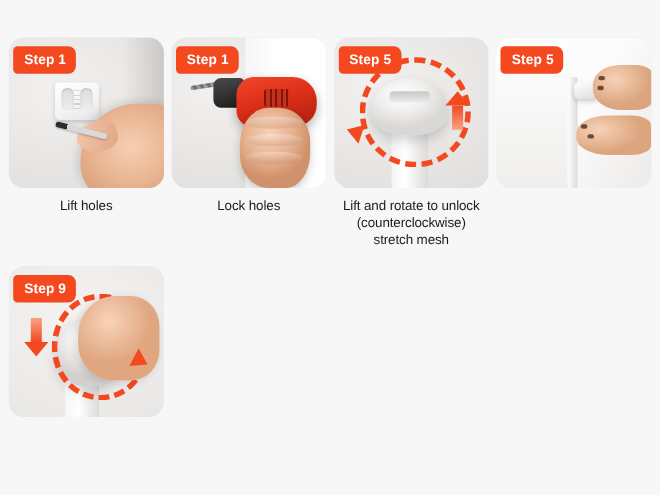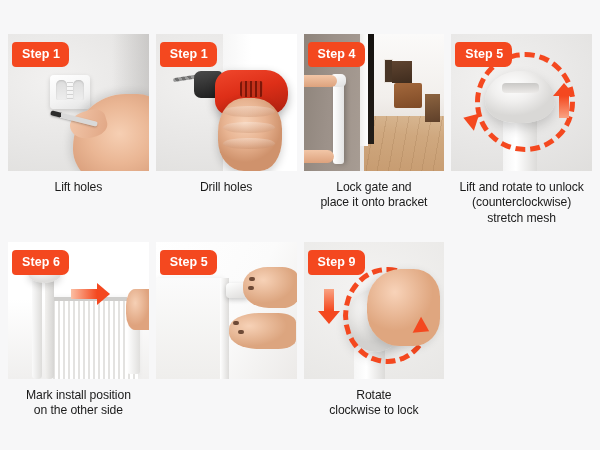--- a/index.html
+++ b/index.html
@@ -35,21 +35,21 @@
   }
   .cell {
     display: flex;
     flex-direction: column;
     align-items: center;
   }
   .photo {
     position: relative;
     width: 100%;
     height: 137px;
-    border-radius: 0;
+    border-radius: 14px;
     overflow: hidden;
     background: #e9e9e9;
     flex: none;
     text-align: right;
   }
   .badge {
     position: absolute;
     left: 4px;
     top: 8px;
     z-index: 40;
@@ -461,84 +461,44 @@
         <div class="layer drill-body"></div>
         <div class="layer drill-vent"></div>
         <div class="layer drill-grip"></div>
         <div class="layer hand2">
           <div class="knuckle" style="top:10%"></div>
           <div class="knuckle" style="top:32%"></div>
           <div class="knuckle" style="top:54%"></div>
         </div>
         <div class="badge">Step 1</div>
       </div>
-      <div class="caption">Drill holes</div>
+      <div class="caption">Lock holes</div>
     </div>
 
 
-    <div class="cell">
-      <div class="photo">
-        <div class="layer hall-backwall"></div>
-        <div class="layer hall-floor"></div>
-        <div class="layer hall-floorlines"></div>
-        <div class="layer hall-picture"></div>
-        <div class="layer hall-shelf"></div>
-        <div class="layer hall-sideboard"></div>
-        <div class="layer hall-stand"></div>
-        <div class="layer hall-dark"></div>
-        <div class="layer hall-doorjamb"></div>
-        <div class="layer hall-wall-left"></div>
-        <div class="layer gate-post"></div>
-        <div class="layer gate-cap"></div>
-        <div class="layer hand4-arm"></div>
-        <div class="layer hand4-low"></div>
-        <div class="badge">Step 4</div>
-      </div>
-      <div class="caption" style="white-space:pre-line">Lock gate and
-place it onto bracket</div>
-    </div>
 
     <div class="cell">
       <div class="photo">
         <div class="layer wall-plain"></div>
         <div class="layer tube"></div>
         <div class="layer knob"></div>
         <div class="layer knob-slot"></div>
         <div class="layer dash-circle s5"></div>
         <div class="curve-arrow" style="left:8%;top:56%;border-right:14px solid #f4481f;transform:rotate(18deg)"></div>
         <div class="arr-wrap" style="right:12%;top:36%">
           <div class="arr-head up"></div>
           <div class="arr-stem up"></div>
         </div>
         <div class="badge">Step 5</div>
       </div>
       <div class="caption" style="white-space:pre-line">Lift and rotate to unlock
 (counterclockwise)
 stretch mesh</div>
     </div>
 
-    <div class="cell">
-      <div class="photo">
-        <div class="layer" style="left:0;top:0;right:0;bottom:0;background:linear-gradient(180deg,#ffffff 0%,#ffffff 42%,#f0efee 100%)"></div>
-        <div class="layer mesh"></div>
-        <div class="layer mesh-top"></div>
-        <div class="layer post6"></div>
-        <div class="layer post6b"></div>
-        <div class="layer cap6"></div>
-        <div class="layer edge6"></div>
-        <div class="layer hand6"></div>
-        <div class="arr-right" style="left:45%;top:30%">
-          <div class="stem"></div>
-          <div class="head"></div>
-        </div>
-        <div class="badge">Step 6</div>
-      </div>
-      <div class="caption" style="white-space:pre-line">Mark install position
-on the other side</div>
-    </div>
 
     <div class="cell">
       <div class="photo">
         <div class="layer" style="left:0;top:0;right:0;bottom:0;background:linear-gradient(120deg,#ffffff 0%,#fbfbfb 55%,#eceae8 100%)"></div>
         <div class="layer panel7-left"></div>
         <div class="layer post7"></div>
         <div class="layer clip7"></div>
         <div class="layer hand7a">
           <div class="nail" style="left:10%;top:26%"></div>
           <div class="nail" style="left:8%;top:46%"></div>
@@ -558,18 +518,16 @@
         <div class="layer knob8"></div>
         <div class="layer dash-circle s8"></div>
         <div class="layer hand8"></div>
         <div class="curve-arrow" style="right:10%;top:56%;border-left:14px solid #f4481f;transform:rotate(28deg)"></div>
         <div class="arr-wrap" style="left:10%;top:34%">
           <div class="arr-stem down"></div>
           <div class="arr-head down"></div>
         </div>
         <div class="badge">Step 9</div>
       </div>
-      <div class="caption" style="white-space:pre-line">Rotate
-clockwise to lock</div>
     </div>
 
   </div>
 </div>
 
 </body></html>

